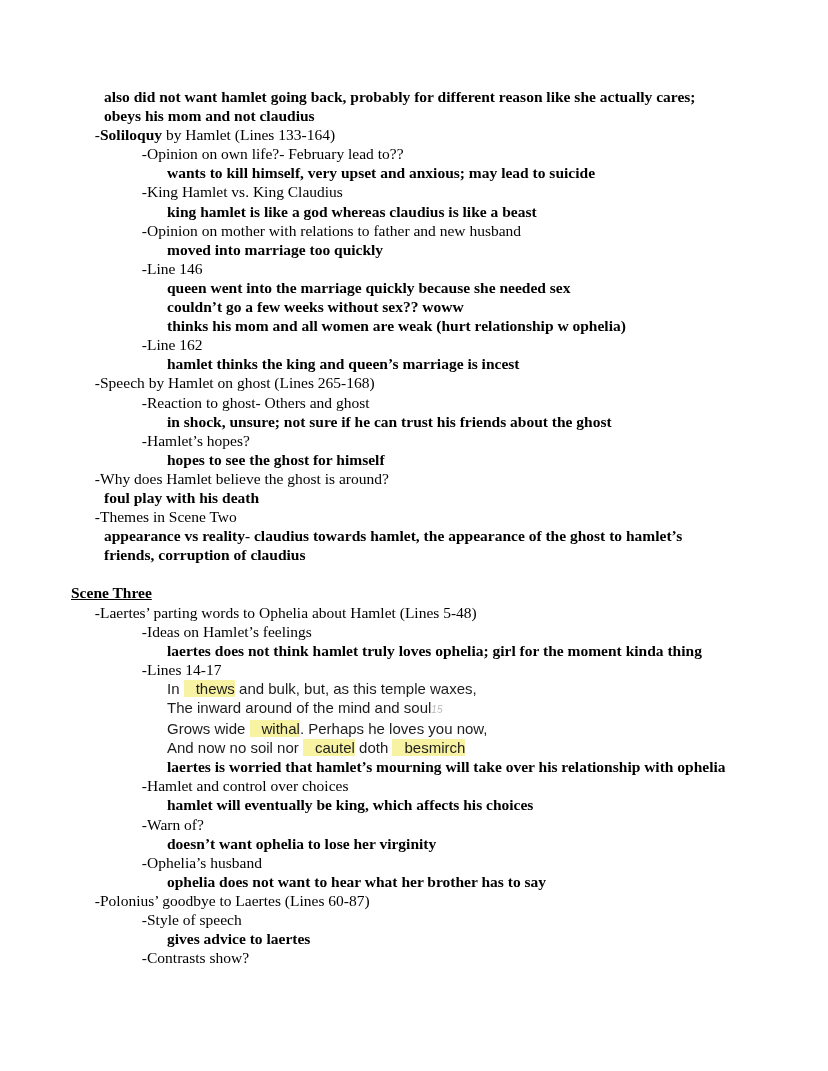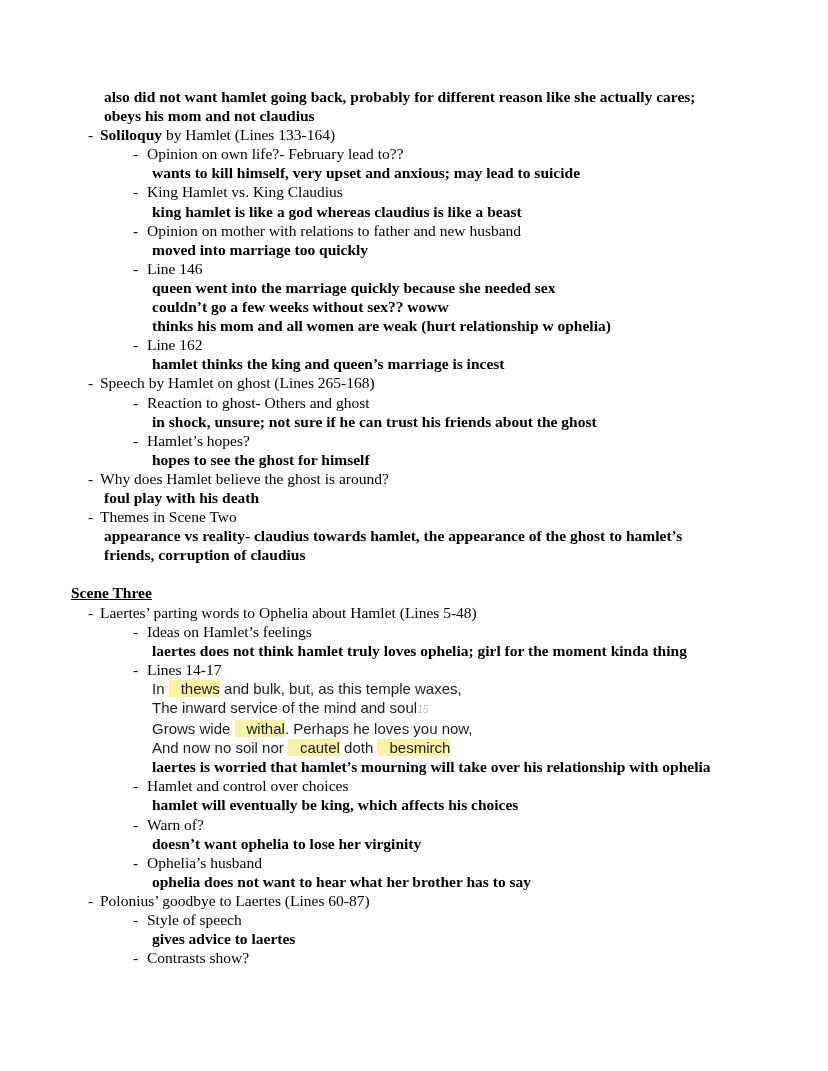--- a/index.html
+++ b/index.html
@@ -6,26 +6,26 @@
   html, body { background: #ffffff; }
   body {
     width: 828px; height: 1071px; overflow: hidden;
     font-family: "Liberation Serif", serif;
   }
   .page {
     width: 828px; min-height: 1071px; background: #fff;
     padding-top: 87px; padding-right: 64px;
     font-size: 15.5px; line-height: 19.1px; color: #000;
   }
-  .line { display: flex; white-space: pre; }
+  .line { display: flex; white-space: pre; text-align: right; }
   .lv-b0 { padding-left: 88px; }
   .lv-t0 { padding-left: 104px; }
   .lv-h0 { padding-left: 71px; }
   .lv-b1 { padding-left: 133px; }
-  .lv-t1 { padding-left: 152px; }
+  .lv-t1 { padding-left: 152px; margin-left: 15px; }
   .lv-spacer { height: 19.1px; }
   .dash { flex: 0 0 auto; width: 12px; }
   .lv-b1 .dash { width: 14px; }
   .run.b { font-weight: bold; }
   .run.u { text-decoration: underline; }
   .sans .content { font-family: "Liberation Sans", sans-serif; font-size: 15px; color: #1c1c1c; }
   .run.hl { background: var(--hl, #f8f2a3); padding-left: 12px; }
   .run.num { color: var(--ln, #b9b9b9); font-style: italic; font-size: 10px; }
 </style>
 </head>
@@ -57,21 +57,21 @@
     <div class="line lv-b0"><span class="dash">-</span><span class="content"><span class="run">Themes in Scene Two</span></span></div>
     <div class="line lv-t0"><span class="content"><span class="run b">appearance vs reality- claudius towards hamlet, the appearance of the ghost to hamlet’s</span></span></div>
     <div class="line lv-t0"><span class="content"><span class="run b">friends, corruption of claudius</span></span></div>
     <div class="line lv-spacer"></div>
     <div class="line lv-h0"><span class="content"><span class="run b u">Scene Three</span></span></div>
     <div class="line lv-b0"><span class="dash">-</span><span class="content"><span class="run">Laertes’ parting words to Ophelia about Hamlet (Lines 5-48)</span></span></div>
     <div class="line lv-b1"><span class="dash">-</span><span class="content"><span class="run">Ideas on Hamlet’s feelings</span></span></div>
     <div class="line lv-t1"><span class="content"><span class="run b">laertes does not think hamlet truly loves ophelia; girl for the moment kinda thing</span></span></div>
     <div class="line lv-b1"><span class="dash">-</span><span class="content"><span class="run">Lines 14-17</span></span></div>
     <div class="line lv-t1 sans"><span class="content"><span class="run">In </span><span class="run hl">thews</span><span class="run"> and bulk, but, as this temple waxes,</span></span></div>
-    <div class="line lv-t1 sans"><span class="content"><span class="run">The inward service of the mind and soul</span><span class="run num">15</span></span></div>
+    <div class="line lv-t1 sans"><span class="content"><span class="run">The inward around of the mind and soul</span><span class="run num">15</span></span></div>
     <div class="line lv-t1 sans"><span class="content"><span class="run">Grows wide </span><span class="run hl">withal</span><span class="run">. Perhaps he loves you now,</span></span></div>
     <div class="line lv-t1 sans"><span class="content"><span class="run">And now no soil nor </span><span class="run hl">cautel</span><span class="run"> doth </span><span class="run hl">besmirch</span></span></div>
     <div class="line lv-t1"><span class="content"><span class="run b">laertes is worried that hamlet’s mourning will take over his relationship with ophelia</span></span></div>
     <div class="line lv-b1"><span class="dash">-</span><span class="content"><span class="run">Hamlet and control over choices</span></span></div>
     <div class="line lv-t1"><span class="content"><span class="run b">hamlet will eventually be king, which affects his choices</span></span></div>
     <div class="line lv-b1"><span class="dash">-</span><span class="content"><span class="run">Warn of?</span></span></div>
     <div class="line lv-t1"><span class="content"><span class="run b">doesn’t want ophelia to lose her virginity</span></span></div>
     <div class="line lv-b1"><span class="dash">-</span><span class="content"><span class="run">Ophelia’s husband</span></span></div>
     <div class="line lv-t1"><span class="content"><span class="run b">ophelia does not want to hear what her brother has to say</span></span></div>
     <div class="line lv-b0"><span class="dash">-</span><span class="content"><span class="run">Polonius’ goodbye to Laertes (Lines 60-87)</span></span></div>

